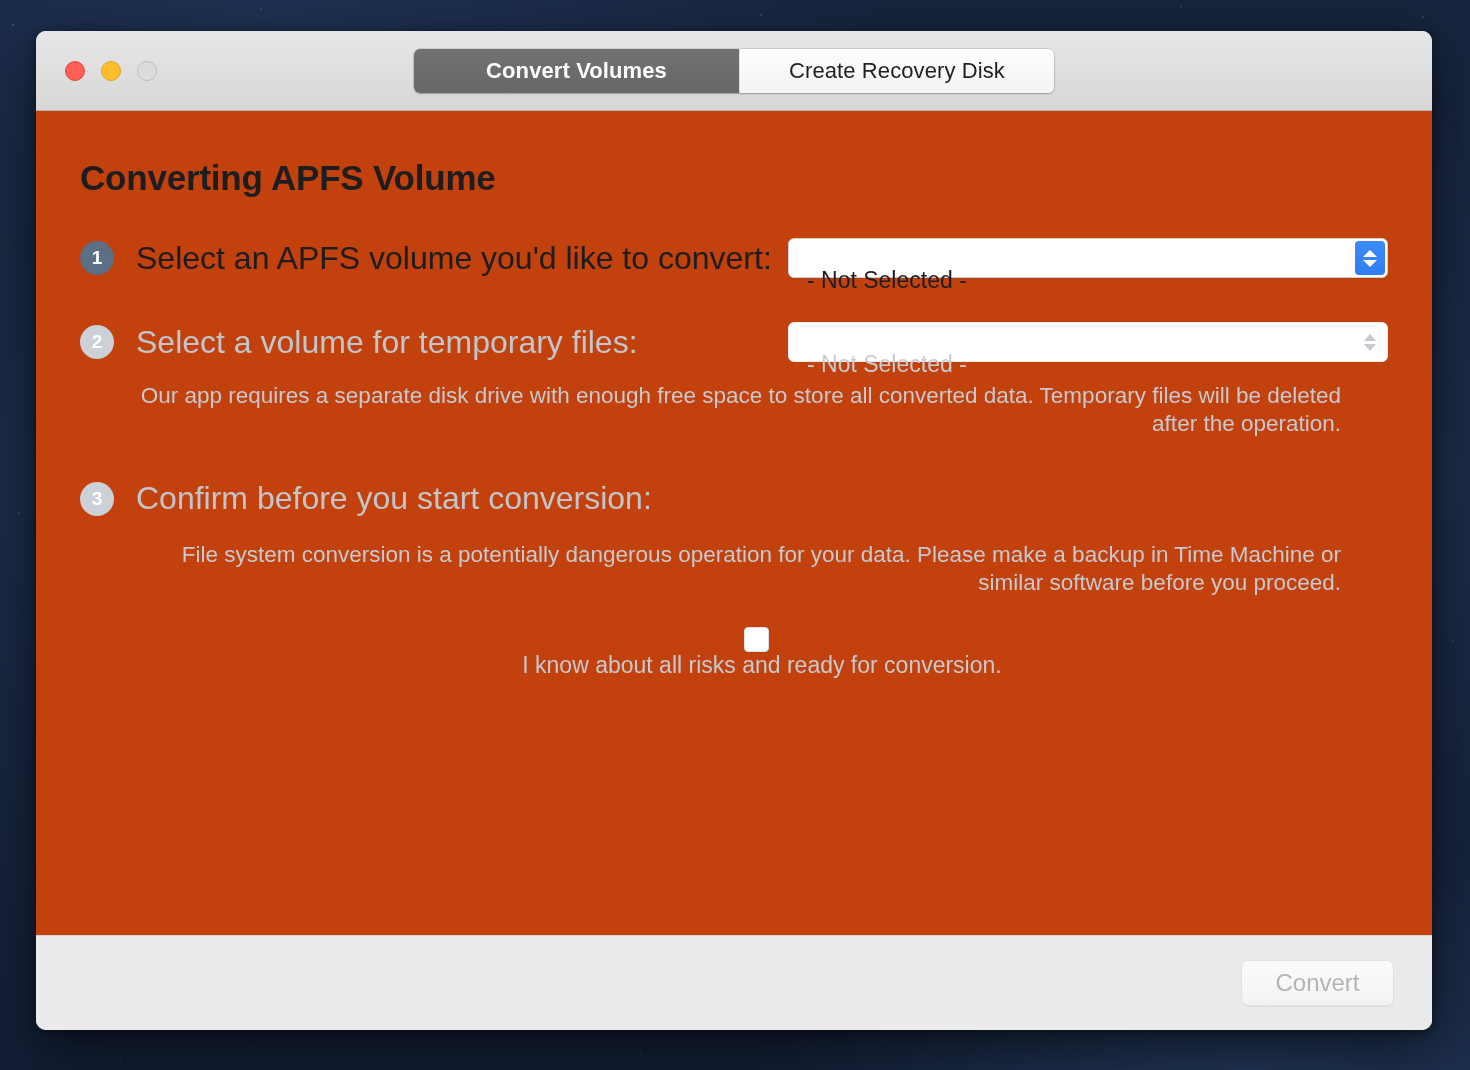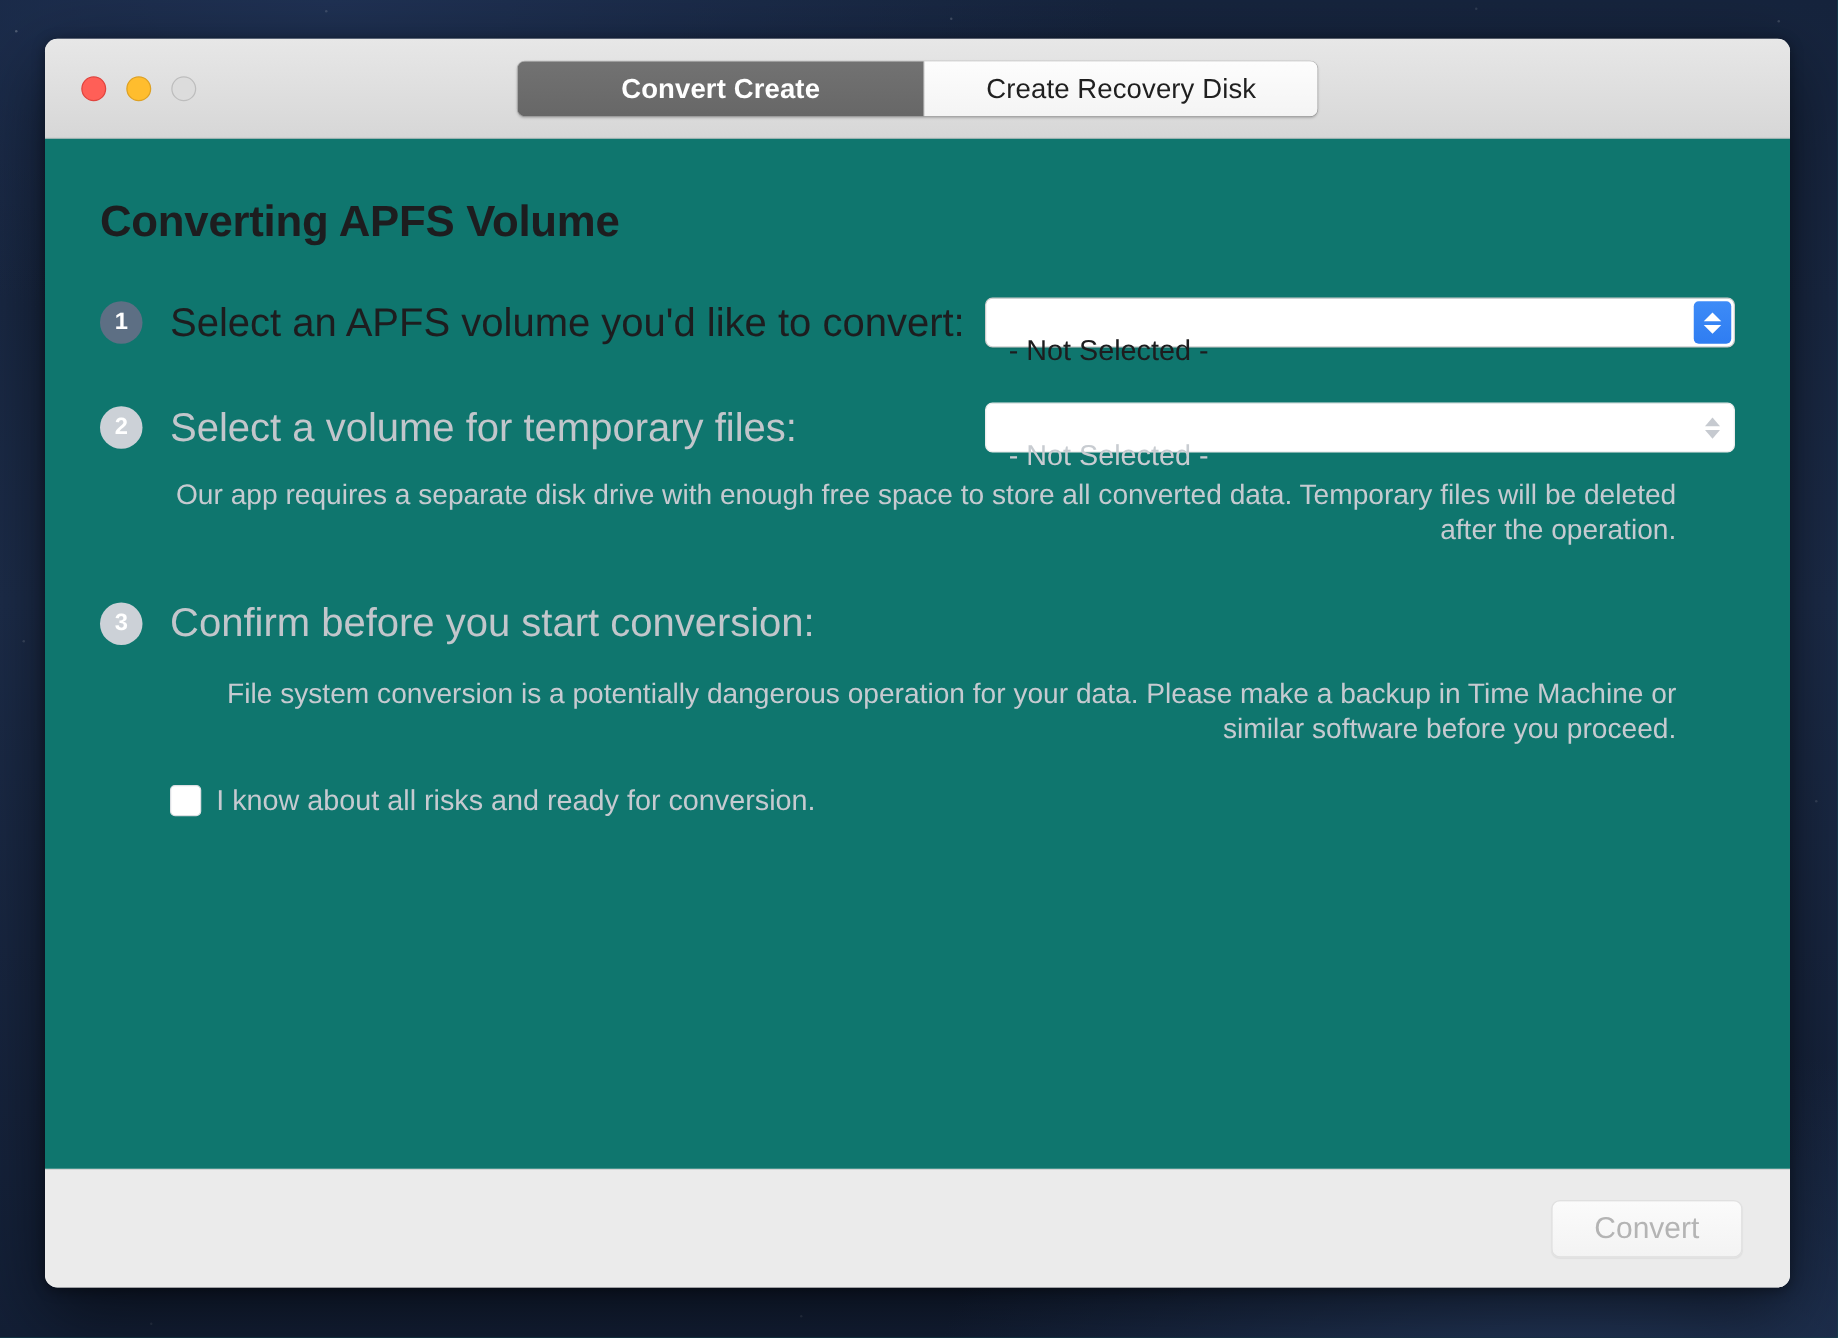--- a/index.html
+++ b/index.html
@@ -105,21 +105,21 @@
   .tab.inactive {
     background: linear-gradient(180deg, #fdfdfd 0%, #f4f4f4 100%);
     color: #1f1f1f;
     min-width: 315px;
     border-left: 1px solid rgba(0,0,0,0.1);
   }
 
   
   .content {
     flex: 1 1 auto;
-    background: #0f766e;
+    background: #c2410c;
     position: relative;
     padding: 0 44px;
     box-sizing: border-box;
   }
   .page-title {
     margin: 0;
     padding-top: 47px;
     font-size: 35px;
     font-weight: bold;
     color: #1d1d1f;
@@ -297,21 +297,21 @@
 <div id="window">
 
   <div class="titlebar">
     <div class="traffic">
       <div class="light red"></div>
       <div class="light yellow"></div>
       <div class="light gray"></div>
     </div>
 
     <div class="tabbar">
-      <div class="tab active">Convert Create</div>
+      <div class="tab active">Convert Volumes</div>
       <div class="tab inactive">Create Recovery Disk</div>
     </div>
   </div>
 
   <div class="content">
 
     <h1 class="page-title">Converting APFS Volume</h1>
 
     <div class="step" style="margin-top:38px;">
       <div class="step-head">
@@ -344,21 +344,21 @@
       <div class="step-desc" style="margin-top:18px;">Our app requires a separate disk drive with enough free space to store all converted data. Temporary files will be deleted after the operation.</div>
     </div>
 
     <div class="step disabled" style="margin-top:38px;">
       <div class="step-head">
         <div class="badge off">3</div>
         <div class="step-label">Confirm before you start conversion:</div>
       </div>
       <div class="step-desc" style="margin-top:20px;">File system conversion is a potentially dangerous operation for your data. Please make a backup in Time Machine or similar software before you proceed.</div>
 
-      <div class="check-row" style="margin-top:30px;">
+      <div class="check-row" style="margin-top:30px;flex-direction:column;">
         <div class="checkbox"></div>
         <div class="check-label">I know about all risks and ready for conversion.</div>
       </div>
     </div>
 
   </div>
 
   <div class="footer">
     <div class="btn-convert">Convert</div>
   </div>

